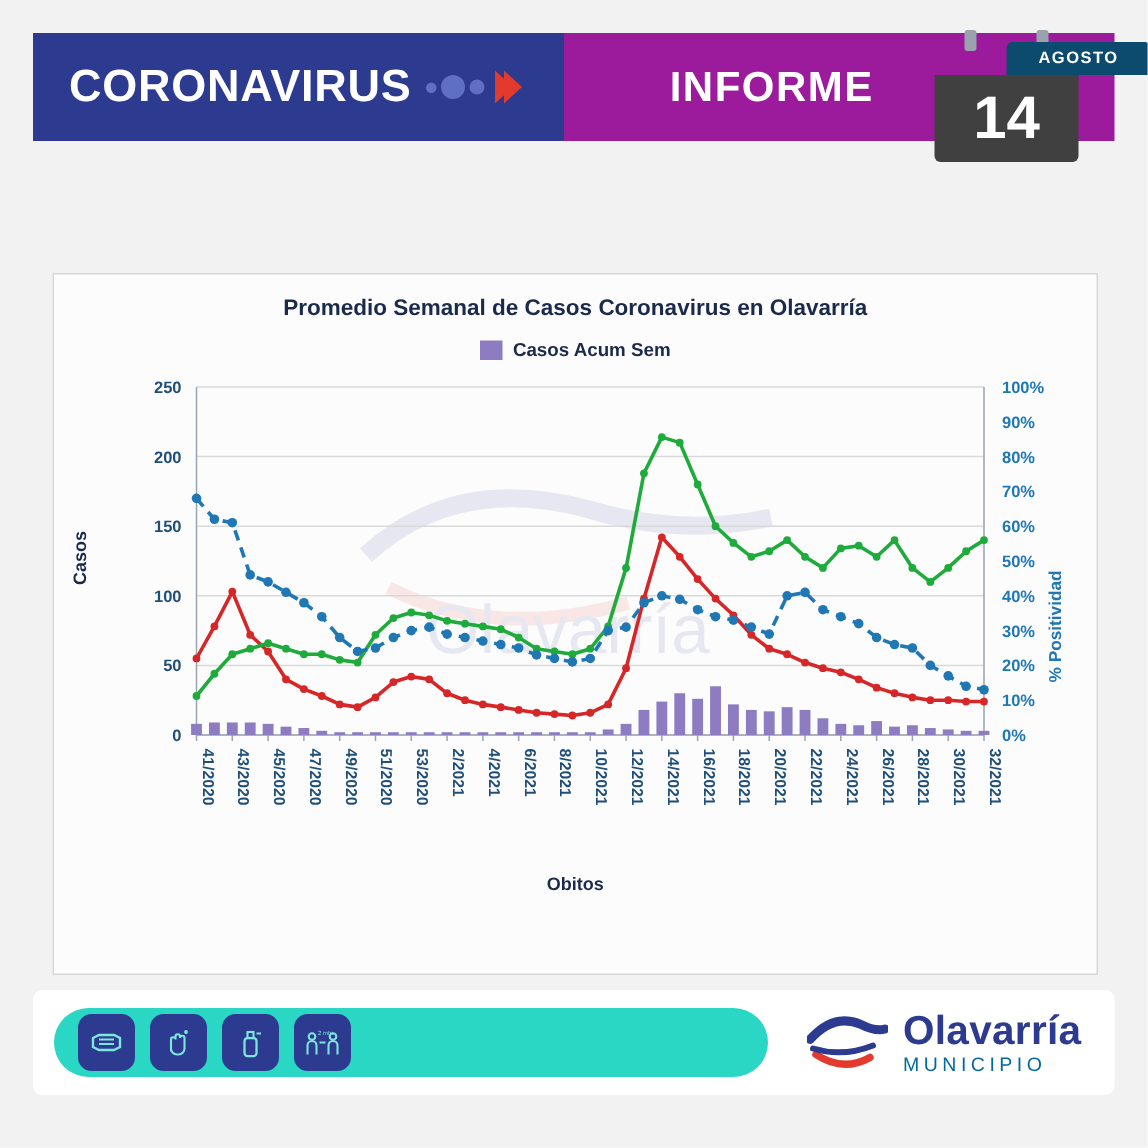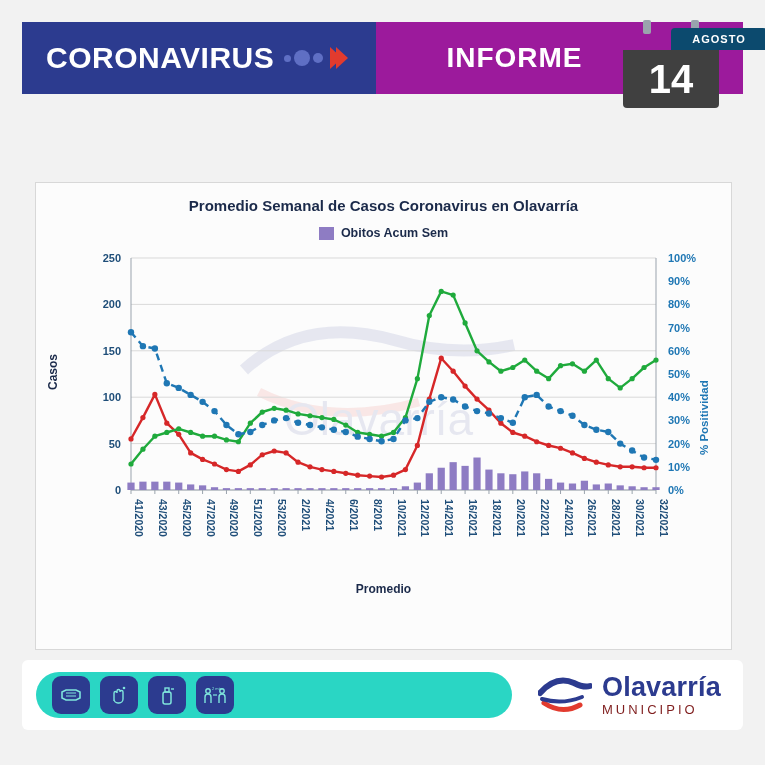--- a/index.html
+++ b/index.html
@@ -52,21 +52,21 @@
   .watermark{position:absolute;left:50%;top:60px;transform:translateX(-50%);opacity:0.10;pointer-events:none;}
 
   
   .footer{position:absolute;left:22px;top:660px;width:721px;height:70px;background:#ffffff;border-radius:6px;display:flex;align-items:center;}
   .icons-bar{margin-left:14px;width:460px;height:46px;background:#2ad6c4;border-radius:23px;display:flex;align-items:center;padding-left:16px;gap:10px;}
   .ibox{width:38px;height:38px;border-radius:9px;background:#2c3b8f;display:flex;align-items:center;justify-content:center;}
   .brand{margin-left:26px;display:flex;align-items:center;gap:10px;}
   .brand-swirl{width:54px;height:44px;}
   .brand-text{line-height:1;}
   .brand-name{font-size:27px;font-weight:bold;color:#2c3b8f;letter-spacing:0.2px;}
-  .brand-sub{font-size:13px;color:#7f1d1d;letter-spacing:3px;margin-top:2px;}
+  .brand-sub{font-size:13px;color:#0369a1;letter-spacing:3px;margin-top:2px;}
 </style>
 </head>
 <body>
 
 <div class="page">
 
   <div class="header">
     <div class="hdr-left">
       <div class="hdr-title">CORONAVIRUS</div>
       <div class="virus-group">
@@ -94,21 +94,21 @@
     </div>
   </div>
 
   <div class="card">
     <div class="chart-title">Promedio Semanal de Casos Coronavirus en Olavarría</div>
 
     <div class="legend">
       <div class="legend-row">
         <div class="legend-item">
           <span class="sw-bar"></span>
-          <span>Obitos Acum Sem</span>
+          <span>Casos Acum Sem</span>
         </div>
       </div>
     </div>
 
     <div class="plot-wrap">
       <div class="ylabel-left">Casos</div>
       <div class="ylabel-right">% Positividad</div>
       <svg class="watermark" width="320" height="150" viewBox="0 0 320 150">
         <path d="M20,70 q60,-55 150,-30 q60,18 120,5" stroke="#2c3b8f" stroke-width="12" fill="none"></path>
         <path d="M35,92 q70,35 160,10" stroke="#e23b2e" stroke-width="9" fill="none"></path>
@@ -364,21 +364,21 @@
           <text x="0" y="0" font-size="10.5" fill="#1f4e79" font-family="Liberation Sans, sans-serif" font-weight="bold" text-anchor="start" transform="translate(528.5454545454545,259) rotate(90)">24/2021</text>
           <line x1="548.409090909091" y1="250" x2="548.409090909091" y2="254" stroke="#9aa3ad" stroke-width="1"></line>
           <text x="0" y="0" font-size="10.5" fill="#1f4e79" font-family="Liberation Sans, sans-serif" font-weight="bold" text-anchor="start" transform="translate(552.409090909091,259) rotate(90)">26/2021</text>
           <line x1="572.2727272727273" y1="250" x2="572.2727272727273" y2="254" stroke="#9aa3ad" stroke-width="1"></line>
           <text x="0" y="0" font-size="10.5" fill="#1f4e79" font-family="Liberation Sans, sans-serif" font-weight="bold" text-anchor="start" transform="translate(576.2727272727273,259) rotate(90)">28/2021</text>
           <line x1="596.1363636363637" y1="250" x2="596.1363636363637" y2="254" stroke="#9aa3ad" stroke-width="1"></line>
           <text x="0" y="0" font-size="10.5" fill="#1f4e79" font-family="Liberation Sans, sans-serif" font-weight="bold" text-anchor="start" transform="translate(600.1363636363637,259) rotate(90)">30/2021</text>
           <line x1="620" y1="250" x2="620" y2="254" stroke="#9aa3ad" stroke-width="1"></line>
           <text x="0" y="0" font-size="10.5" fill="#1f4e79" font-family="Liberation Sans, sans-serif" font-weight="bold" text-anchor="start" transform="translate(624,259) rotate(90)">32/2021</text>
         </svg>
-      <div class="xlabel">Promedio</div>
+      <div class="xlabel">Obitos</div>
     </div>
   </div>
 
   <div class="footer">
     <div class="icons-bar">
       <div class="ibox">
         <svg width="24" height="24" viewBox="0 0 24 24">
             <path d="M3 9 L7 7 L17 7 L21 9 L21 15 L17 17 L7 17 L3 15 Z" fill="none" stroke="#7fe6dc" stroke-width="1.6"></path>
             <path d="M7 10h10M7 13h10" stroke="#7fe6dc" stroke-width="1.2"></path>
           </svg>

